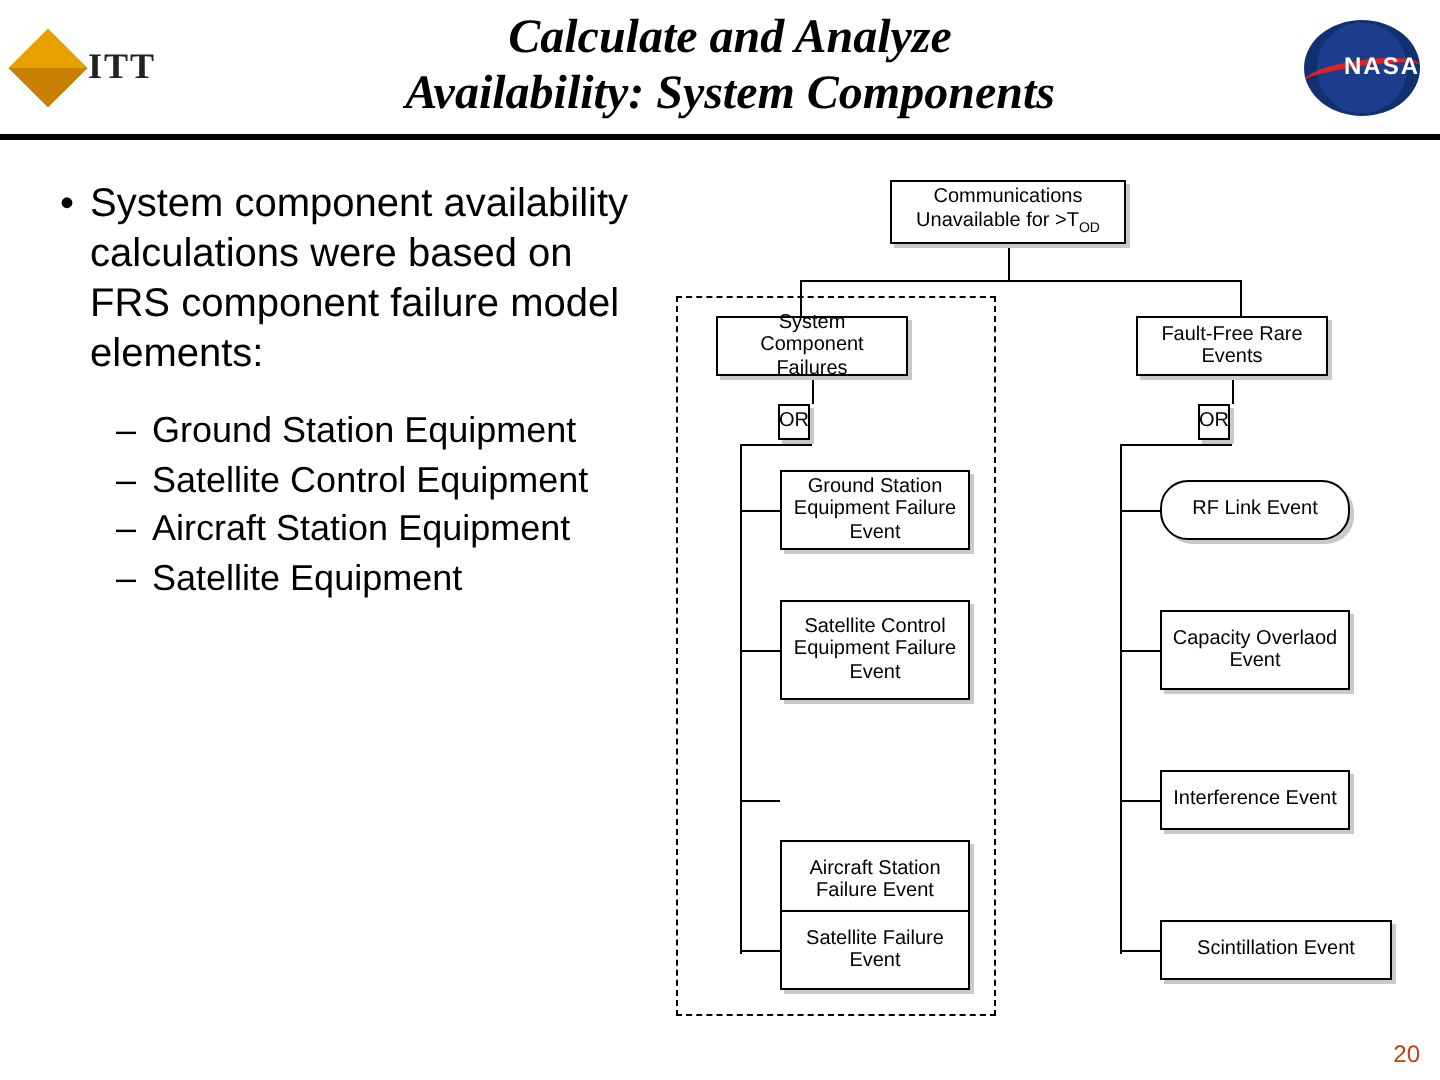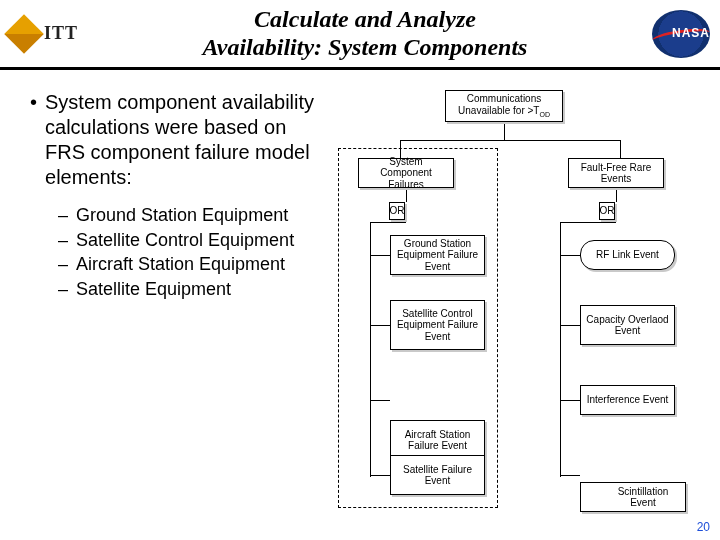--- a/index.html
+++ b/index.html
@@ -67,21 +67,21 @@
     padding: 3px 4px; line-height: 1.15;
     box-shadow: 2px 2px 0 #c9c9c9;
   }
   .ornode { width: 16px; height: 18px; font-size: 10px; }
   .vline, .hline { position: absolute; background: #000; }
   .dashed-box {
     position: absolute; border: 1.5px dashed #000;
   }
   .pagenum {
     position: absolute; right: 10px; bottom: 6px;
-    font-size: 12px; color: #1d4ed8; margin-left: 48px;
+    font-size: 12px; color: #c2410c; margin-left: 48px;
   }
   sub { font-size: 0.7em; }
 </style>
 </head>
 <body>
 
 <div class="header">
   <div class="logo-left">
     <div class="itt-mark"></div>
     <span class="itt-text">ITT</span>
@@ -185,20 +185,20 @@
 
     <div class="node" style="left:250px; top:150px; width:95px; height:30px;border-radius:14px;">
       <span>RF Link Event</span>
     </div>
     <div class="node" style="left:250px; top:215px; width:95px; height:40px;">
       <span>Capacity Overlaod Event</span>
     </div>
     <div class="node" style="left:250px; top:295px; width:95px; height:30px;">
       <span>Interference Event</span>
     </div>
-    <div class="node" style="left:250px; top:392px; width:106px; height:30px;padding-left:24px;">
+    <div class="node" style="left:250px; top:370px; width:116px; height:30px;">
       <span>Scintillation Event</span>
     </div>
 
   </div>
 </div>
 
 <div class="pagenum">20</div>
 
 </body></html>

